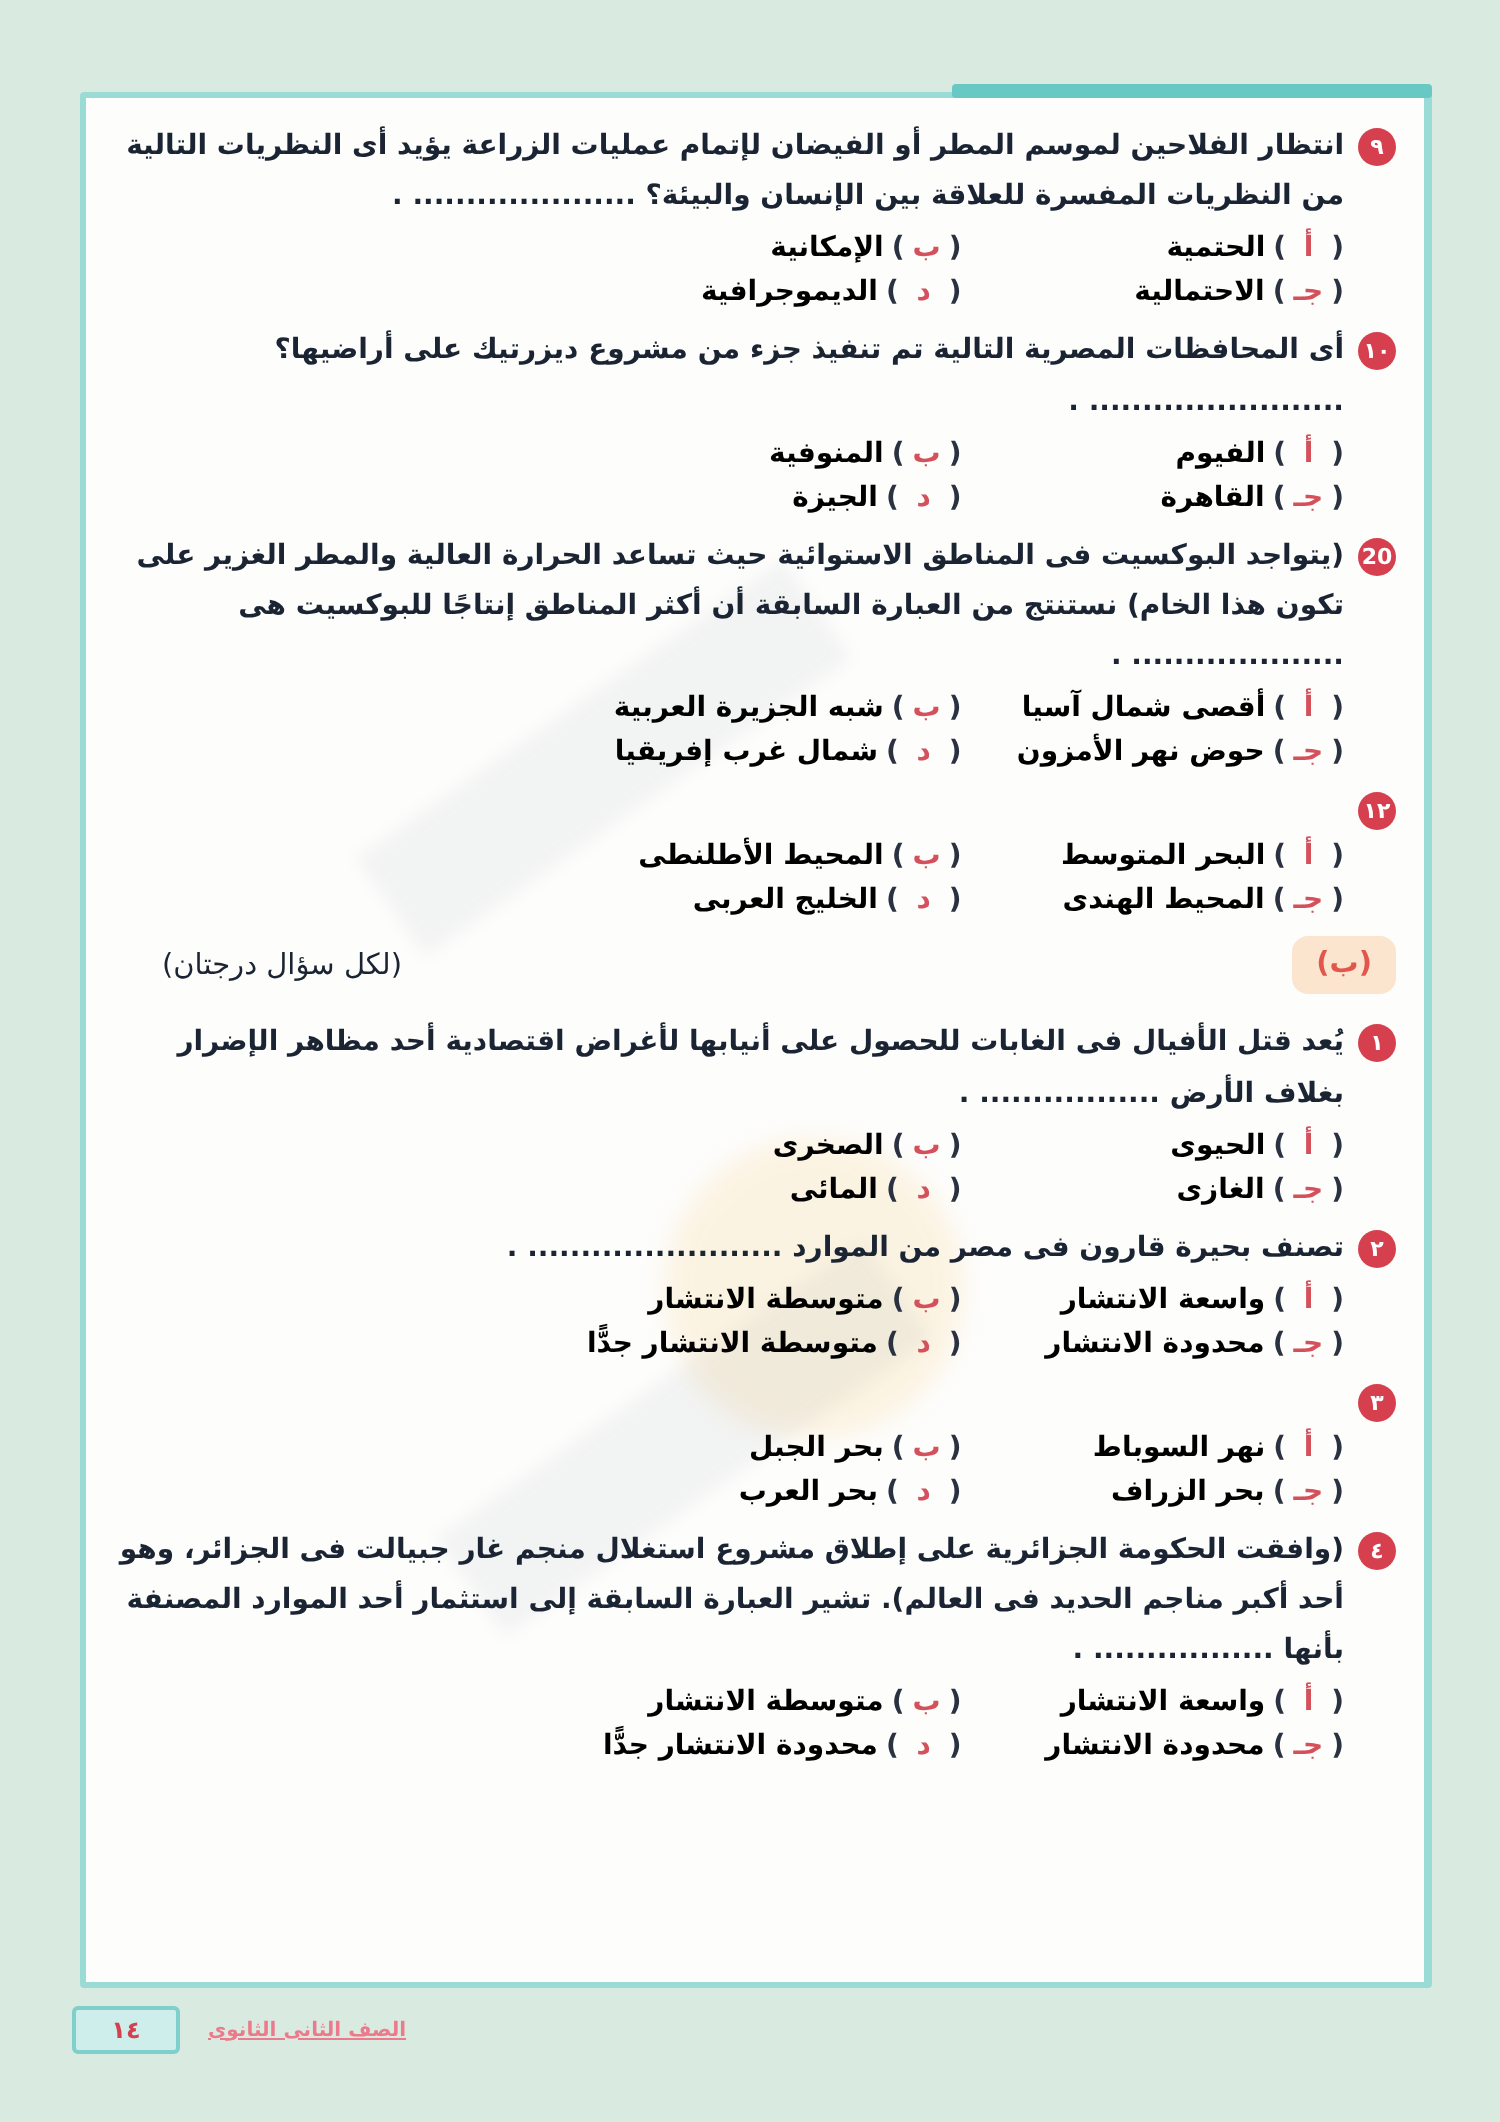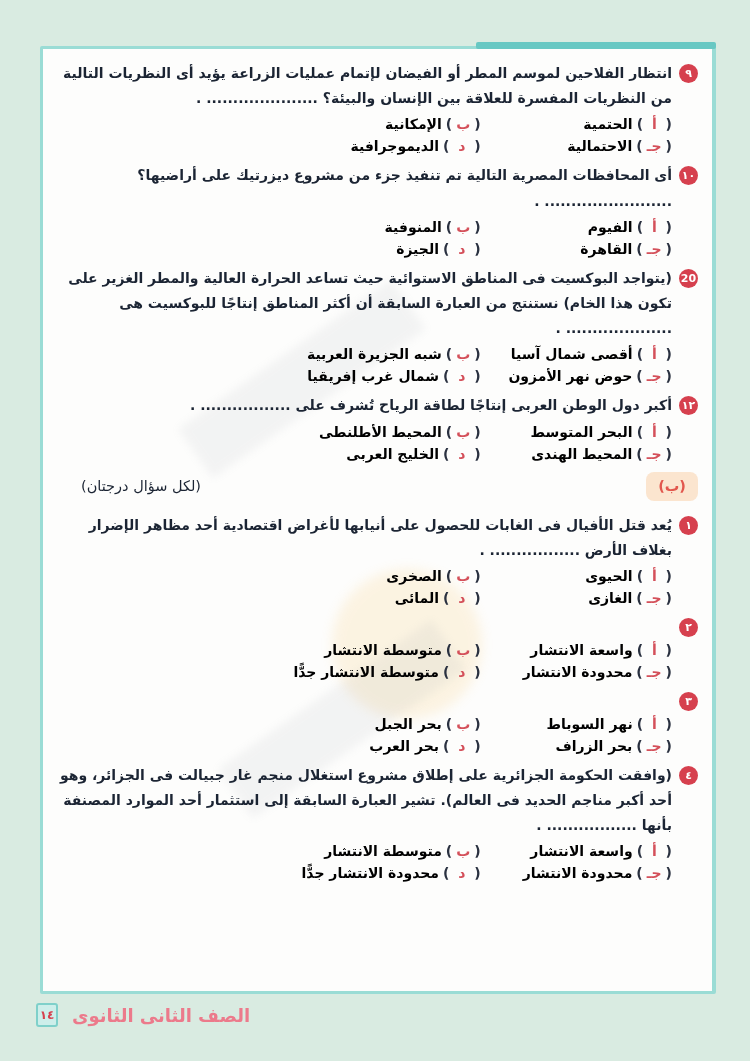--- a/index.html
+++ b/index.html
@@ -63,26 +63,26 @@
   }
   .section-pill .sec-badge { color:#e2574d; }
   .section-note { margin-right:auto; font-size:14.5px; font-weight:normal; padding-left:26px; }
 
   .footer {
     direction:ltr;
     display:flex; align-items:center; gap:14px;
     margin:9px 0 0 -4px;
   }
   .page-num-box {
-    width:22px; height:24px;
+    width:54px; height:24px;
     background:#cdeeea; border:2px solid #7fd0ca; border-radius:3px;
     color:#d6404e; font-size:12px; font-weight:bold;
     display:flex; align-items:center; justify-content:center;
   }
-  .grade-label { color:#ec7a8b; font-size:18px; font-weight:bold; }
+  .grade-label { color:#ec7a8b; font-size:10px; font-weight:bold;text-decoration:underline; }
 </style>
 </head>
 <body>
 
 <div class="page">
   <div class="panel">
     <div class="wm wm-bar" style="top:300px; right:280px;"></div>
     <div class="wm wm-circle" style="top:520px; right:230px;"></div>
     <div class="wm wm-bar" style="top:640px; right:240px;"></div>
 
@@ -183,21 +183,20 @@
                 <span class="opt-letter"> د </span>
                 <span class="opt-paren">)</span>
         <span class="opt-label">شمال غرب إفريقيا</span>
       </span>
     </div>
   </div>
 
   <div class="question">
     <div class="q-line">
       <span class="q-badge">١٢</span>
-      <span class="q-text">أكبر دول الوطن العربى إنتاجًا لطاقة الرياح تُشرف على ................. .</span>
     </div>
     <div class="options">
       <span class="option">
         <span class="opt-paren">(</span>
                 <span class="opt-letter"> أ </span>
                 <span class="opt-paren">)</span>
         <span class="opt-label">البحر المتوسط</span>
       </span>
       <span class="option">
         <span class="opt-paren">(</span>
@@ -258,20 +257,21 @@
                 <span class="opt-letter"> د </span>
                 <span class="opt-paren">)</span>
         <span class="opt-label">المائى</span>
       </span>
     </div>
   </div>
 
   <div class="question">
     <div class="q-line">
       <span class="q-badge">٢</span>
+      <span class="q-text">تصنف بحيرة قارون فى مصر من الموارد ........................ .</span>
     </div>
     <div class="options">
       <span class="option">
         <span class="opt-paren">(</span>
                 <span class="opt-letter"> أ </span>
                 <span class="opt-paren">)</span>
         <span class="opt-label">واسعة الانتشار</span>
       </span>
       <span class="option">
         <span class="opt-paren">(</span>

